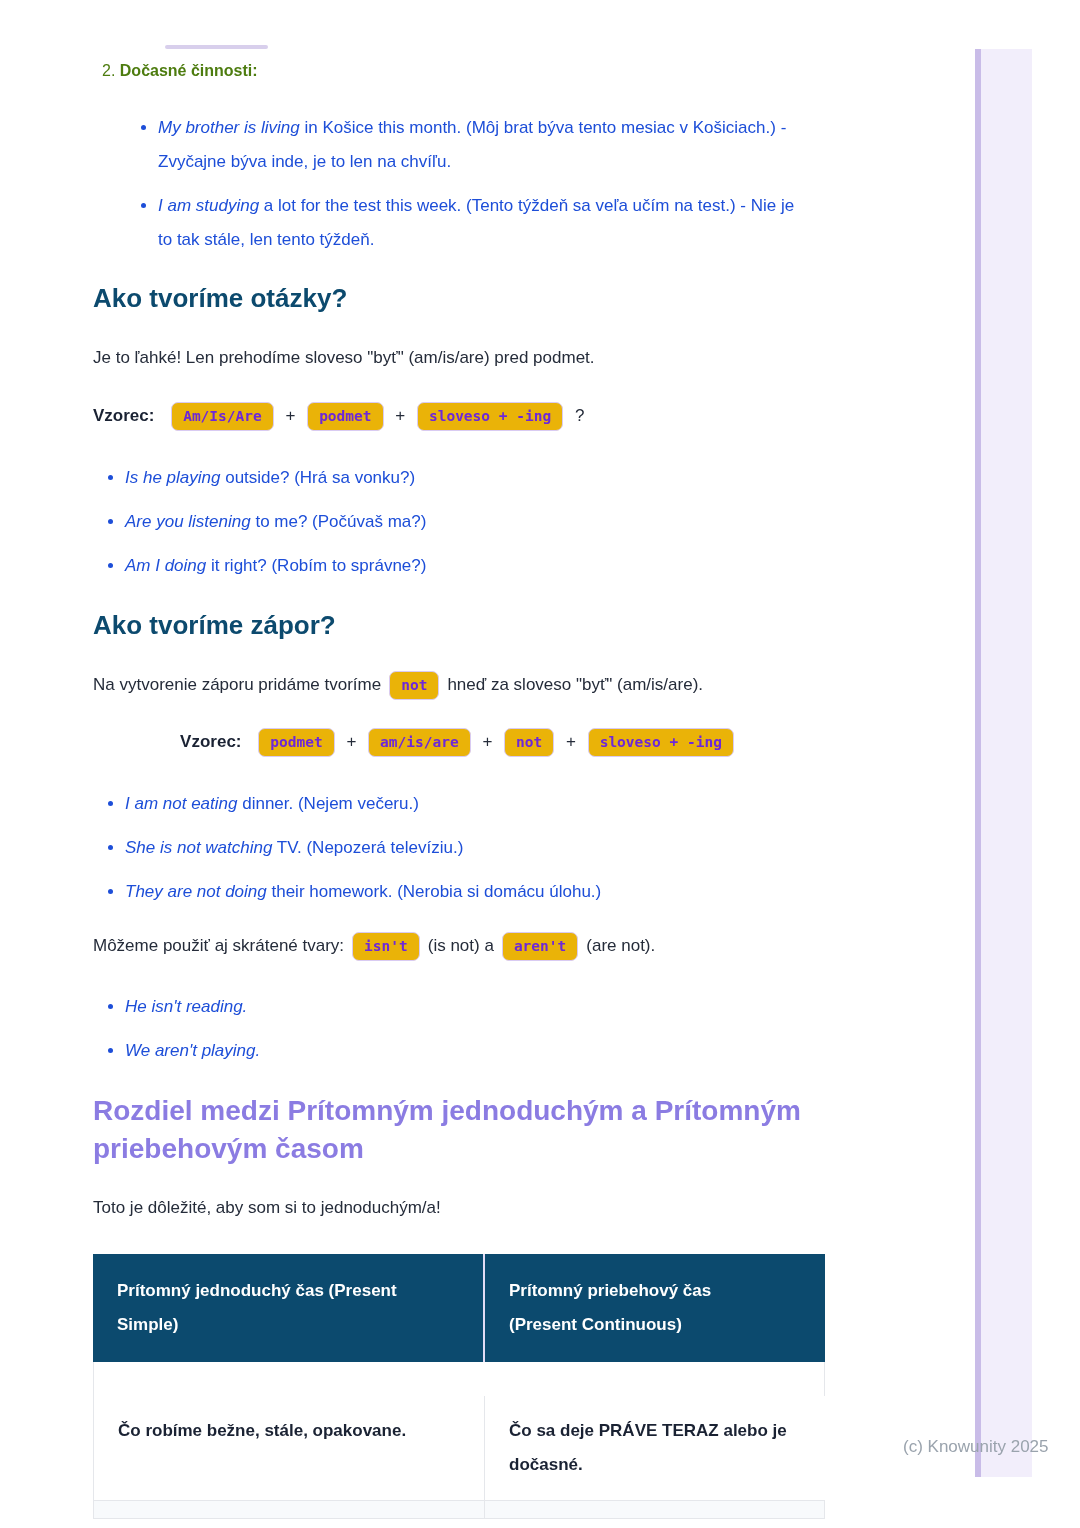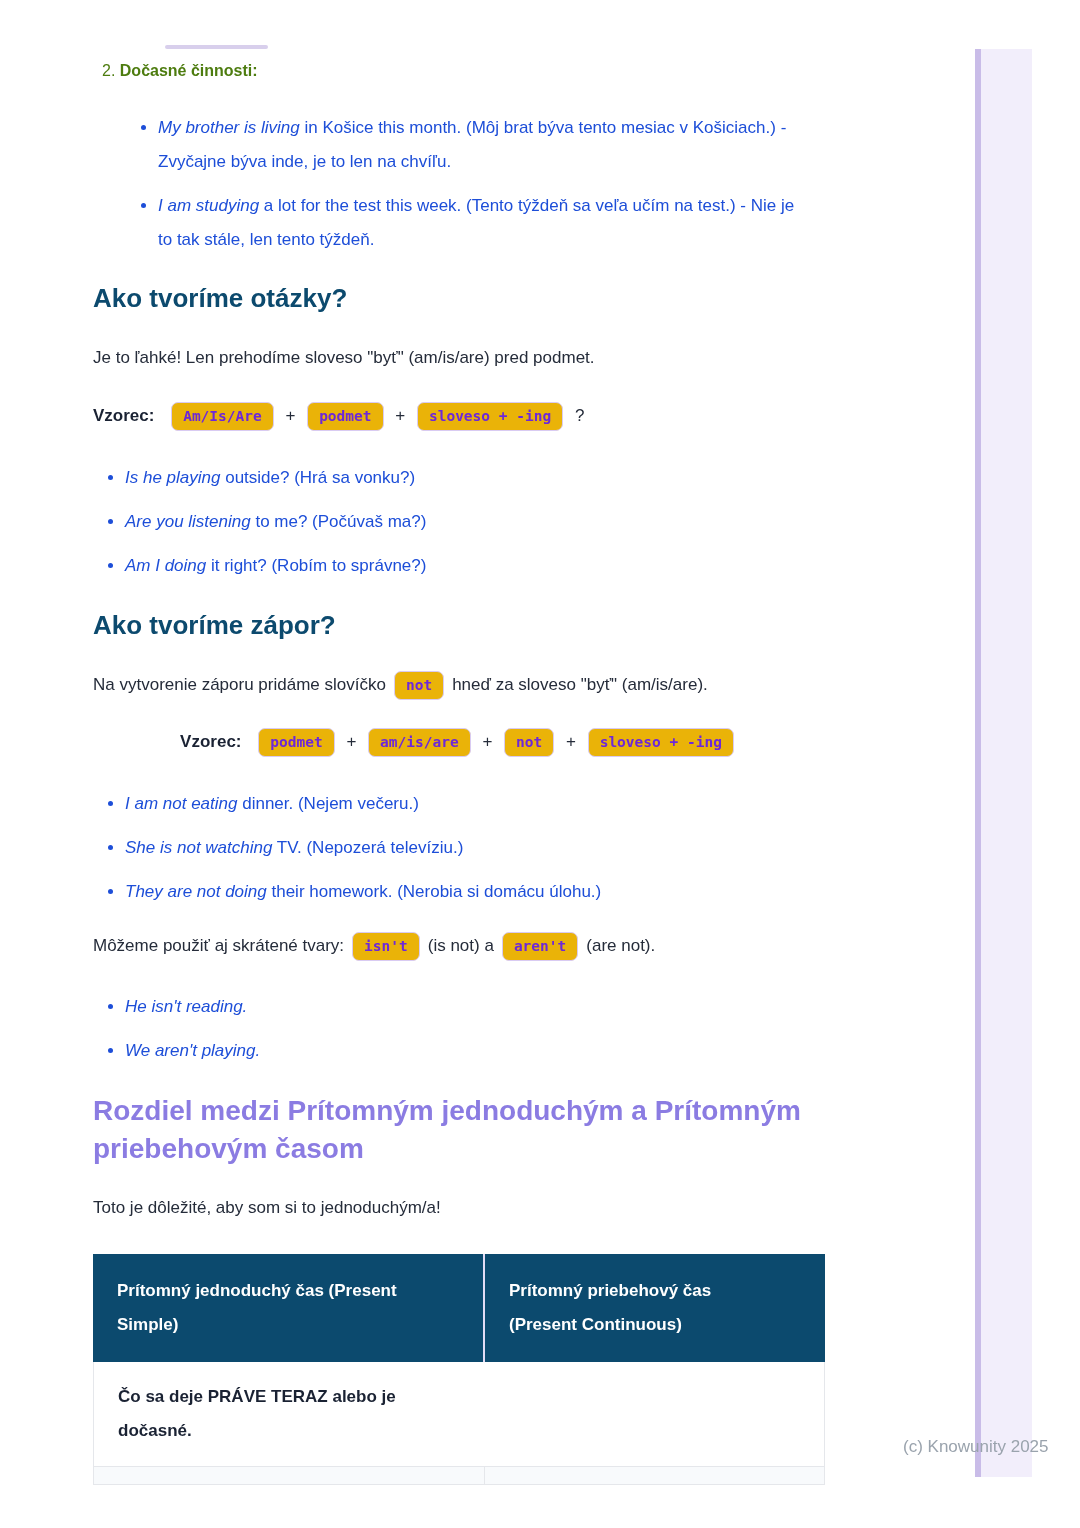--- a/index.html
+++ b/index.html
@@ -75,21 +75,21 @@
     background:#0c4a6e; color:#ffffff; font-weight:700;
     padding:20px 24px; line-height:34px;
   }
   .cmp-head .hcell + .hcell{ border-left:2px solid #e3dcf5; }
   .cmp-body{ display:grid; grid-template-columns:390px 342px; }
   .cmp-body .bcell{
     min-height:104px; display:flex; align-items:center;
     padding:14px 24px; line-height:34px; font-weight:700; color:#1a2233;
     background:#ffffff;
   }
-  .cmp-body .bcell + .bcell{ border-left:1px solid #e5e7eb; }
+  .cmp-body .bcell + .bcell{ border-left:1px solid #e5e7eb;margin-top:34px; }
   .cmp-partial{
     display:grid; grid-template-columns:390px 342px;
     border-top:1px solid #e5e7eb; height:18px; background:#f8fafc;
   }
   .cmp-partial div + div{ border-left:1px solid #e5e7eb; }
   .cell-line{ display:block; }
 </style>
 </head>
 <body>
 
@@ -128,21 +128,21 @@
 
     <ul class="shallow">
       <li><span class="it">Is he playing</span><span> outside? (Hrá sa vonku?)</span></li>
       <li><span class="it">Are you listening</span><span> to me? (Počúvaš ma?)</span></li>
       <li><span class="it">Am I doing</span><span> it right? (Robím to správne?)</span></li>
     </ul>
 
     <h2 class="mt25">Ako tvoríme zápor?</h2>
 
     <p class="mt26">
-      <span>Na vytvorenie záporu pridáme slovíčko</span><span class="badge">not</span><span>hneď za sloveso "byť" (am/is/are).</span>
+      <span>Na vytvorenie záporu pridáme tvoríme</span><span class="badge">not</span><span>hneď za sloveso "byť" (am/is/are).</span>
     </p>
 
     <div class="formula-row mt22">
       <span class="flabel">Vzorec:</span>
       <span class="badge">podmet</span>
       <span class="plus">+</span>
       <span class="badge">am/is/are</span>
       <span class="plus">+</span>
       <span class="badge">not</span>
       <span class="plus">+</span>
@@ -175,20 +175,25 @@
           <span class="cell-line">Simple)</span>
         </div>
         <div class="hcell">
           <span class="cell-line">Prítomný priebehový čas</span>
           <span class="cell-line">(Present Continuous)</span>
         </div>
       </div>
       <div class="cmp-body">
         <div class="bcell">
           <div>
+            <span class="cell-line">Čo robíme bežne, stále, opakovane.</span>
+          </div>
+        </div>
+        <div class="bcell">
+          <div>
             <span class="cell-line">Čo sa deje PRÁVE TERAZ alebo je</span>
             <span class="cell-line">dočasné.</span>
           </div>
         </div>
       </div>
       <div class="cmp-partial">
         <div></div>
         <div></div>
       </div>
     </div>

